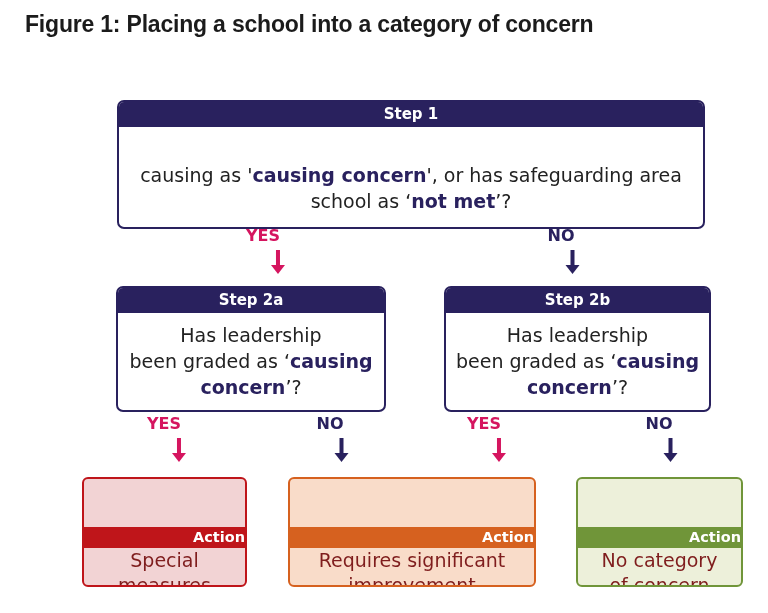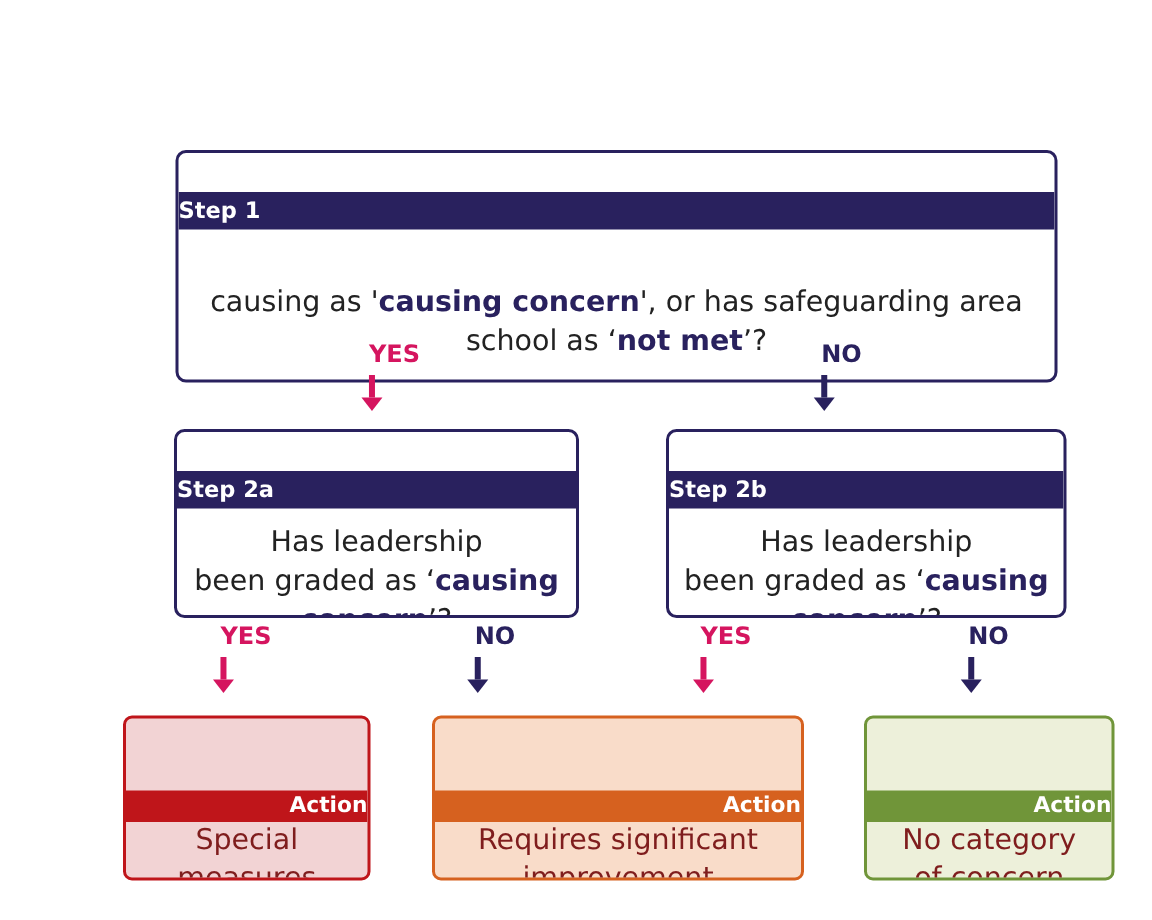--- a/index.html
+++ b/index.html
@@ -11,32 +11,32 @@
     position:absolute;left:25px;top:11px;margin:0;
     font-family:"Liberation Sans",sans-serif;font-weight:700;
     font-size:23px;letter-spacing:-0.2px;color:#1b1b1b;
   }
   
   .step-box{
     position:absolute;border:2px solid var(--navy,#29215e);border-radius:7px;
     background:#ffffff;overflow:hidden;box-sizing:border-box;
   }
   .step-header{
-    background:var(--navy,#29215e);color:#ffffff;
-    font-size:15px;font-weight:700;padding:3px 0 4px;margin-top:26px;
+    background:var(--navy,#29215e);color:#ffffff;text-align:center;
+    font-size:15px;font-weight:700;padding:3px 0 4px;
   }
   .step-body{
     text-align:center;font-size:19px;line-height:1.38;color:#222222;
     padding:9px 8px 12px;
   }
   .em{font-weight:700;color:var(--navy,#29215e);}
   
   .edge{
     position:absolute;transform:translateX(-50%);
-    display:flex;flex-direction:column;align-items:flex-start;
+    display:flex;flex-direction:column;align-items:flex-end;
   }
   .edge-label{font-weight:700;font-size:16px;line-height:1;}
   .arrow{width:4px;height:15px;background:currentColor;position:relative;margin-top:6px;}
   .arrow::after{
     content:"";position:absolute;top:100%;left:50%;transform:translateX(-50%);
     border:7px solid transparent;border-top:9px solid currentColor;border-bottom:0;
   }
   .pink{color:var(--pink,#d5155f);}
   .navy{color:var(--navy,#29215e);}
   
@@ -59,20 +59,21 @@
   .theme-green .action-header{background:var(--green,#709539);}
   .theme-red .action-text{display:inline-block;max-width:125px;}
   .theme-orange .action-text{display:inline-block;max-width:215px;}
   .theme-green .action-text{display:inline-block;max-width:125px;}
 </style>
 </head>
 <body>
 
 <div class="canvas">
 
+  <h1 class="title">Figure 1: Placing a school into a category of concern</h1>
 
   <div class="step-box" style="left:117px;top:100px;width:588px;">
     <div class="step-header">Step 1</div>
     <div class="step-body">
       <br>
       <span>causing as '</span><span class="em">causing concern</span><span>', or has safeguarding area</span><br>
       <span>school as ‘</span><span class="em">not met</span><span>’?</span>
     </div>
   </div>
 

